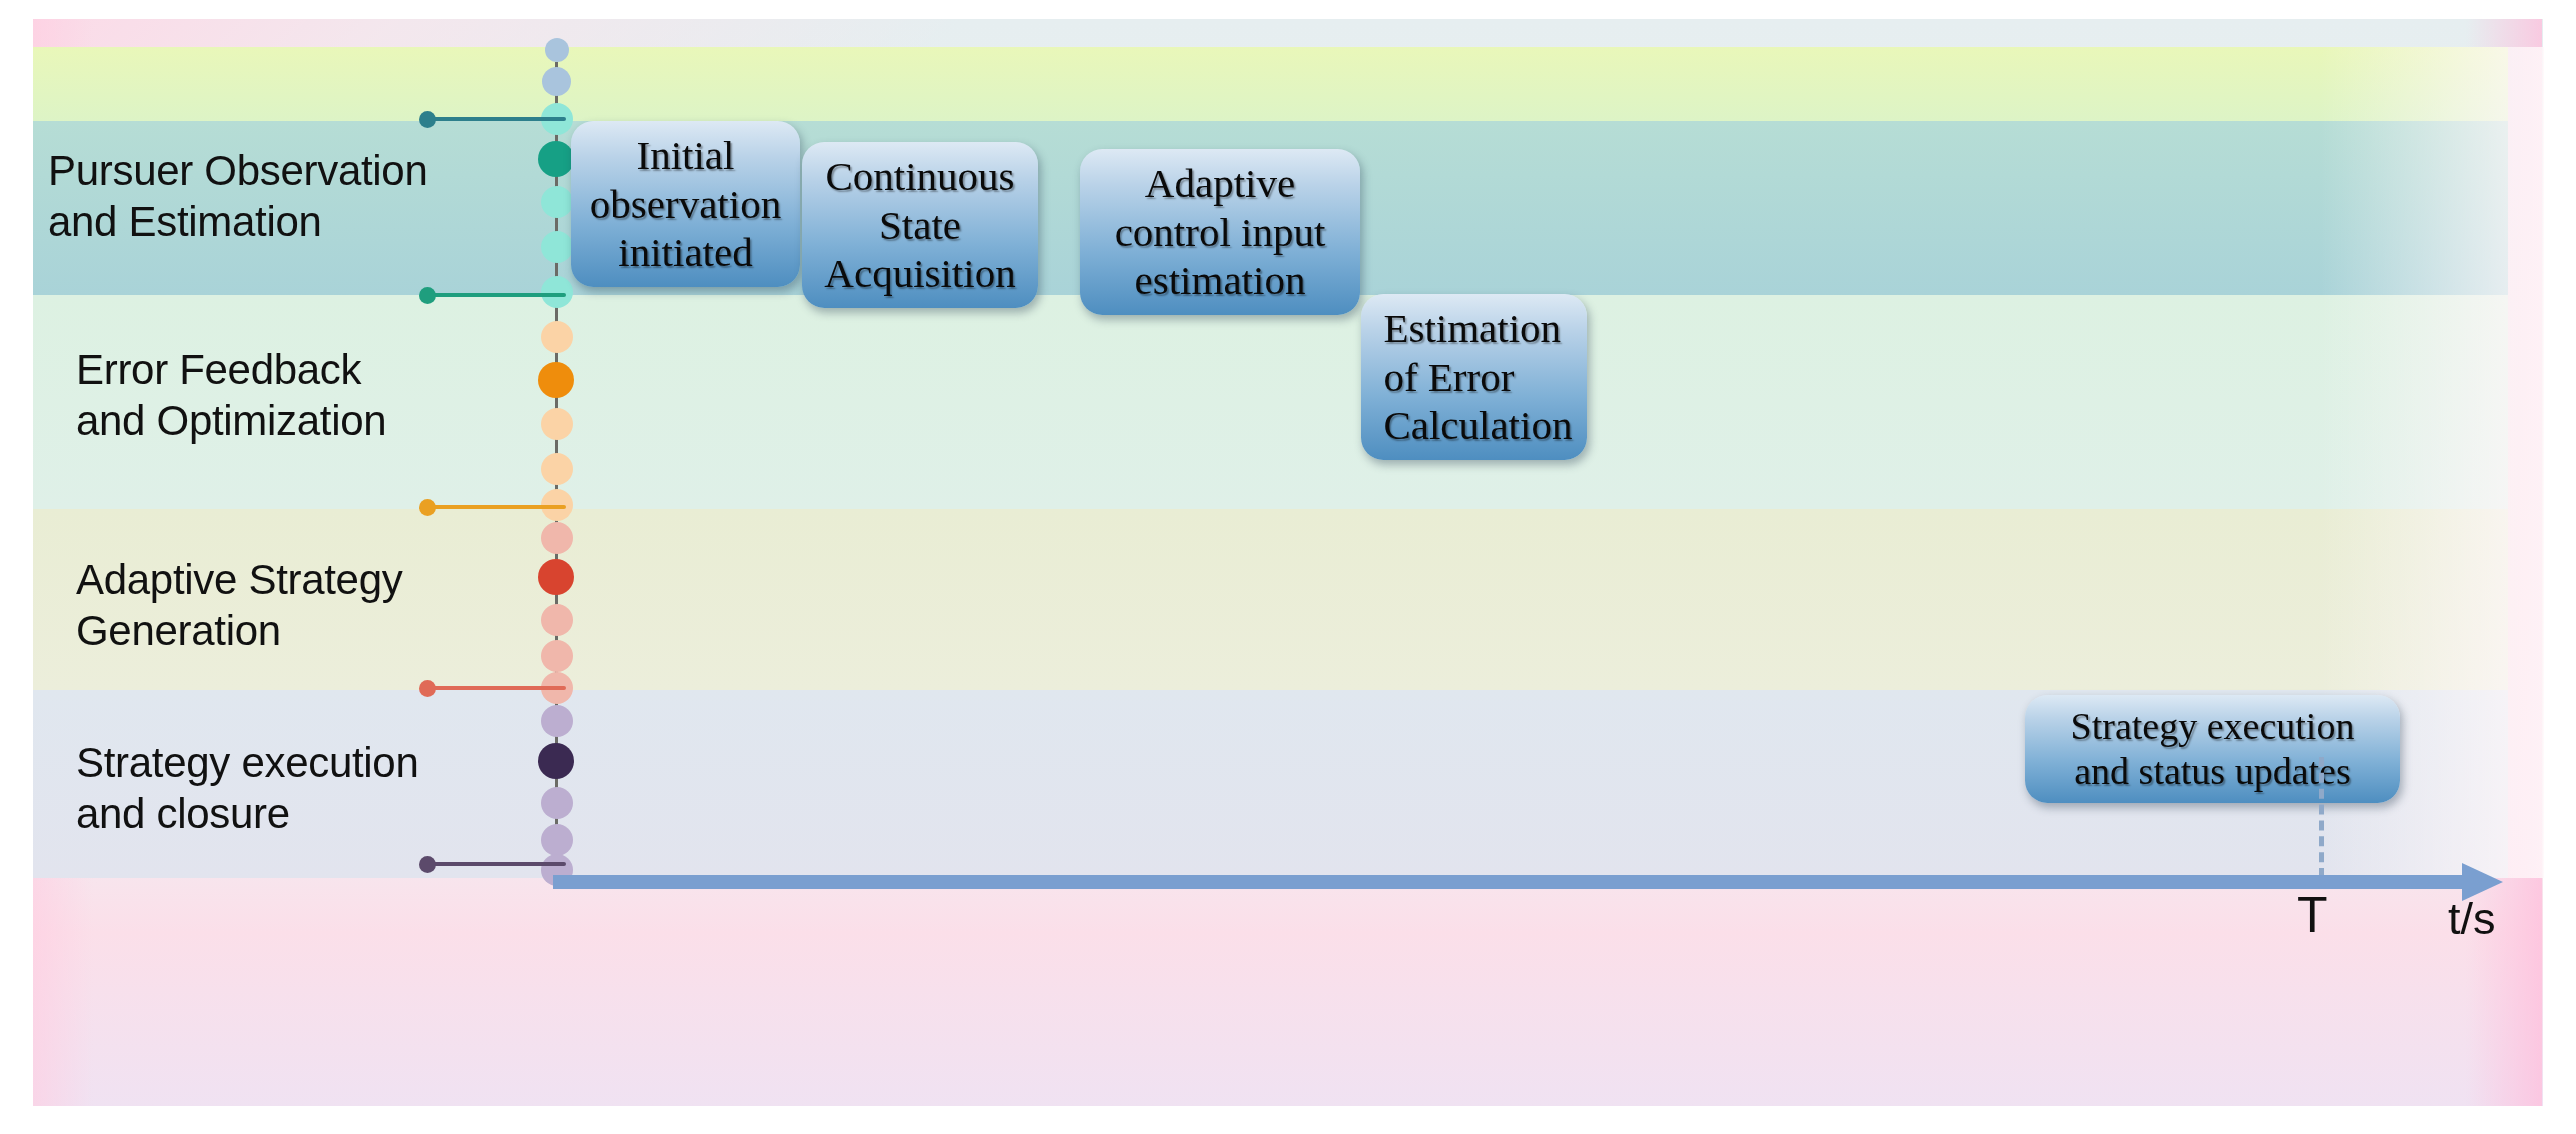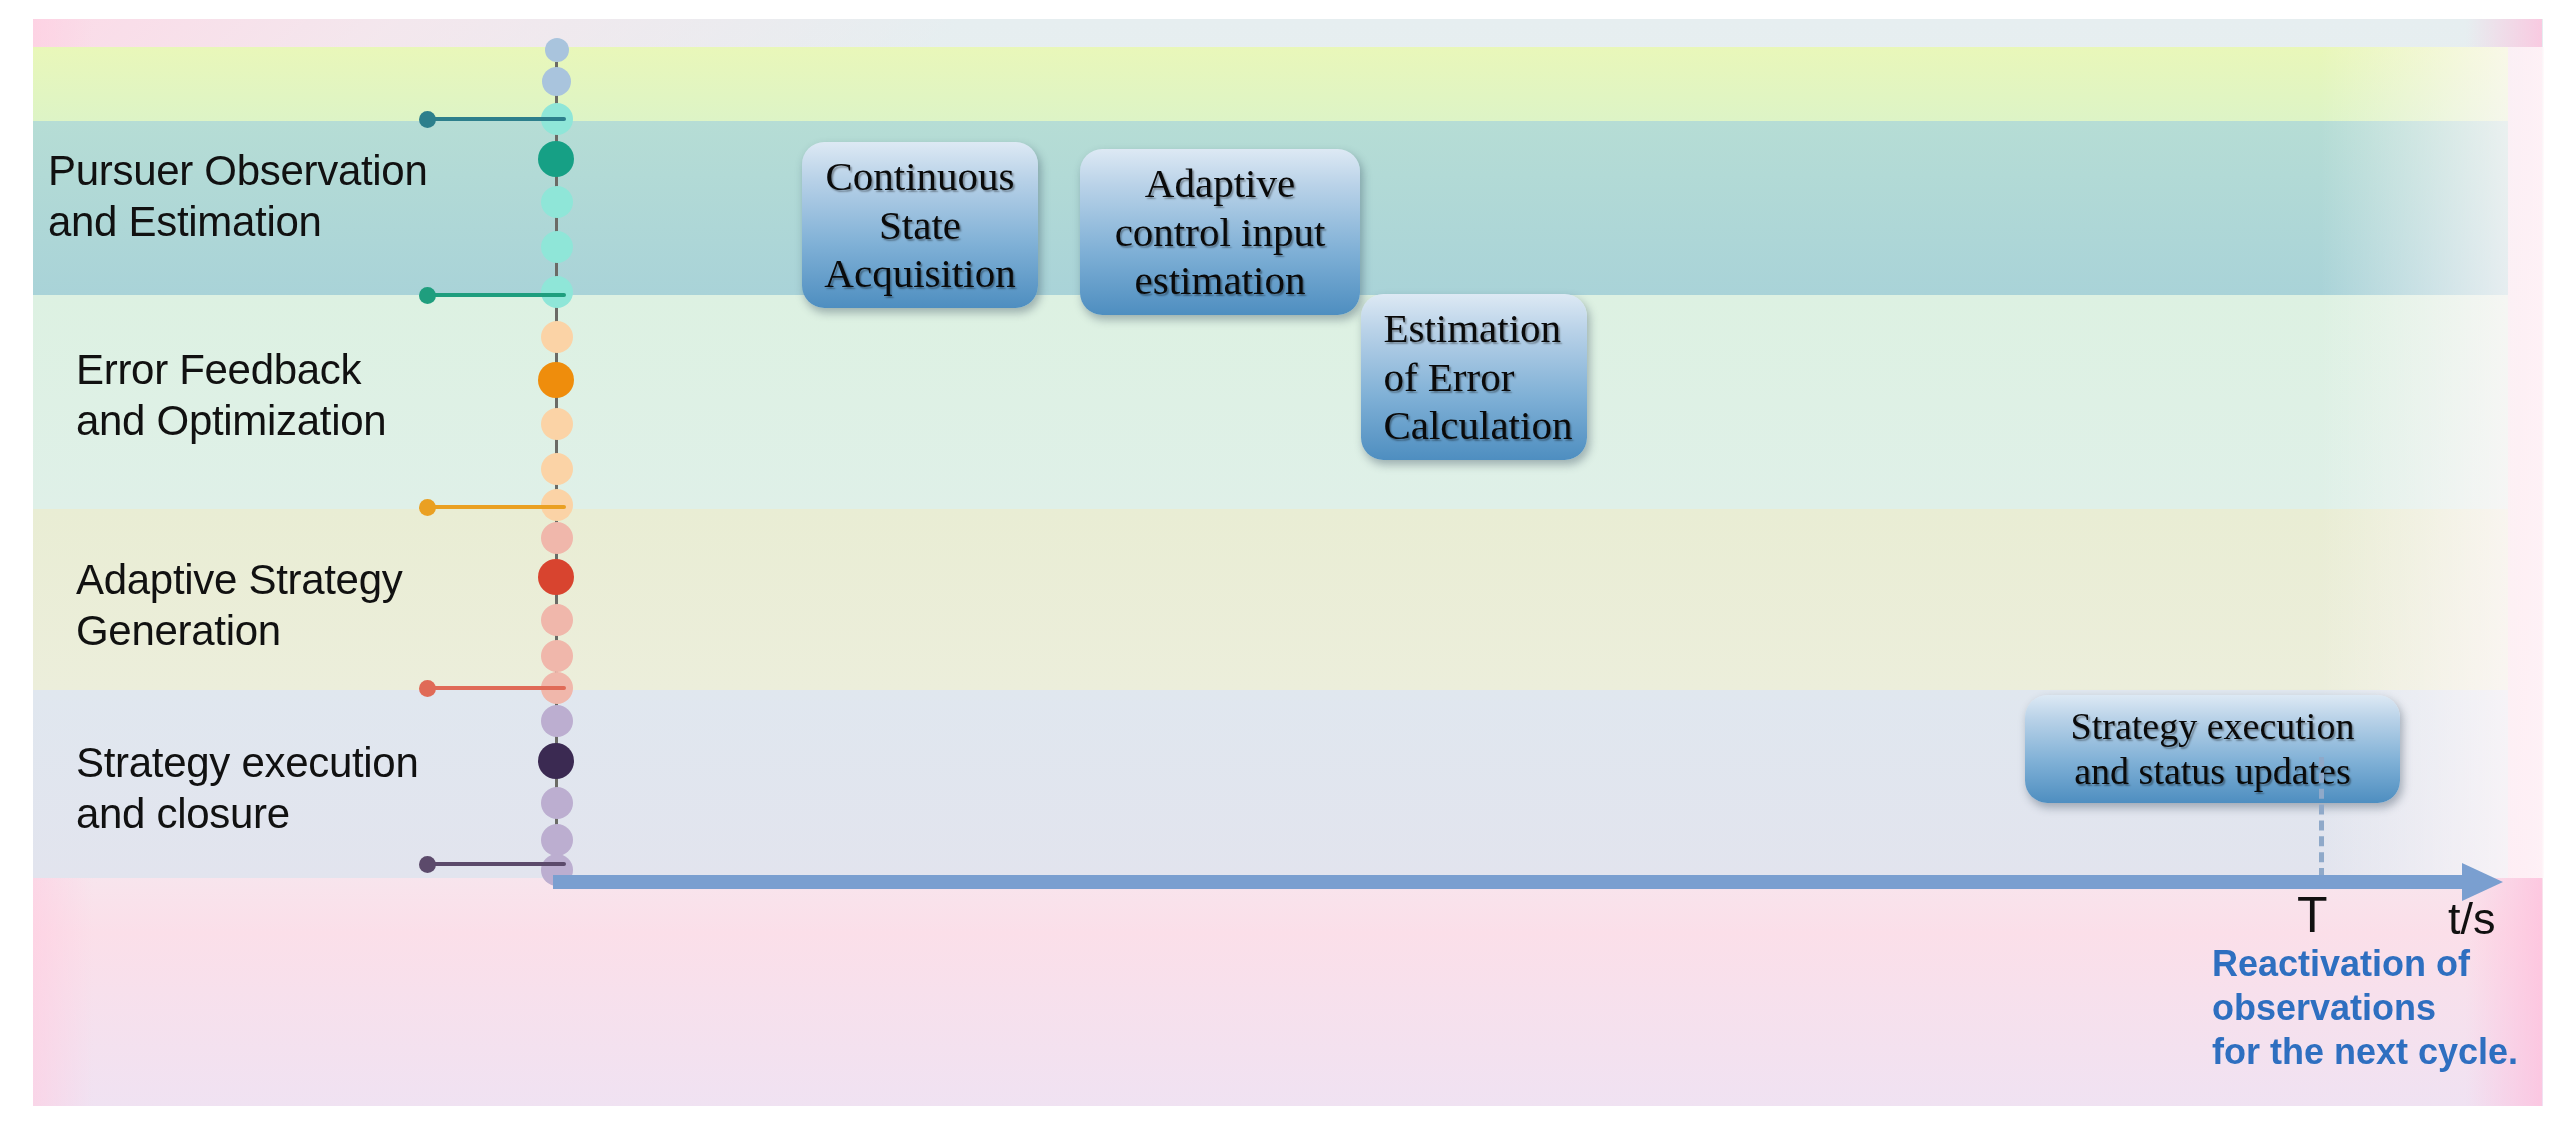--- a/index.html
+++ b/index.html
@@ -184,38 +184,38 @@
 
   <div class="leader" style="left:428px;top:505px;width:138px;background:#eaa022;"></div>
   <div class="leadercap" style="left:419px;top:499px;background:#eaa022;"></div>
 
   <div class="leader" style="left:428px;top:686px;width:138px;background:#e06a57;"></div>
   <div class="leadercap" style="left:419px;top:680px;background:#e06a57;"></div>
 
   <div class="leader" style="left:428px;top:862px;width:138px;background:#5c4a6b;"></div>
   <div class="leadercap" style="left:419px;top:856px;background:#5c4a6b;"></div>
 
+  <div class="task" style="left:571px;top:121px;width:229px;height:166px;">Initial
+observation
+initiated</div>
   <div class="task" style="left:802px;top:142px;width:236px;height:166px;">Continuous
 State
 Acquisition</div>
   <div class="task" style="left:1080px;top:149px;width:280px;height:166px;">Adaptive
 control input
 estimation</div>
 
   <div class="task" style="left:1361px;top:294px;width:226px;height:166px;padding-left:22.4px;justify-content:flex-start;text-align:left;">Estimation
 of Error
 Calculation</div>
 
 
   <div class="task" style="left:2025px;top:695px;width:375px;height:108px;font-size:38px;">Strategy execution
 and status updates</div>
 
   <div class="tick-dash"></div>
   <div class="axis-line"></div>
   <div class="axis-head"></div>
   <div class="axis-T">T</div>
   <div class="axis-ts">t/s</div>
-  <div class="note-blue">Reactivation of
-observations
-for the next cycle.</div>
 
 </div>
 
 
 </body></html>

